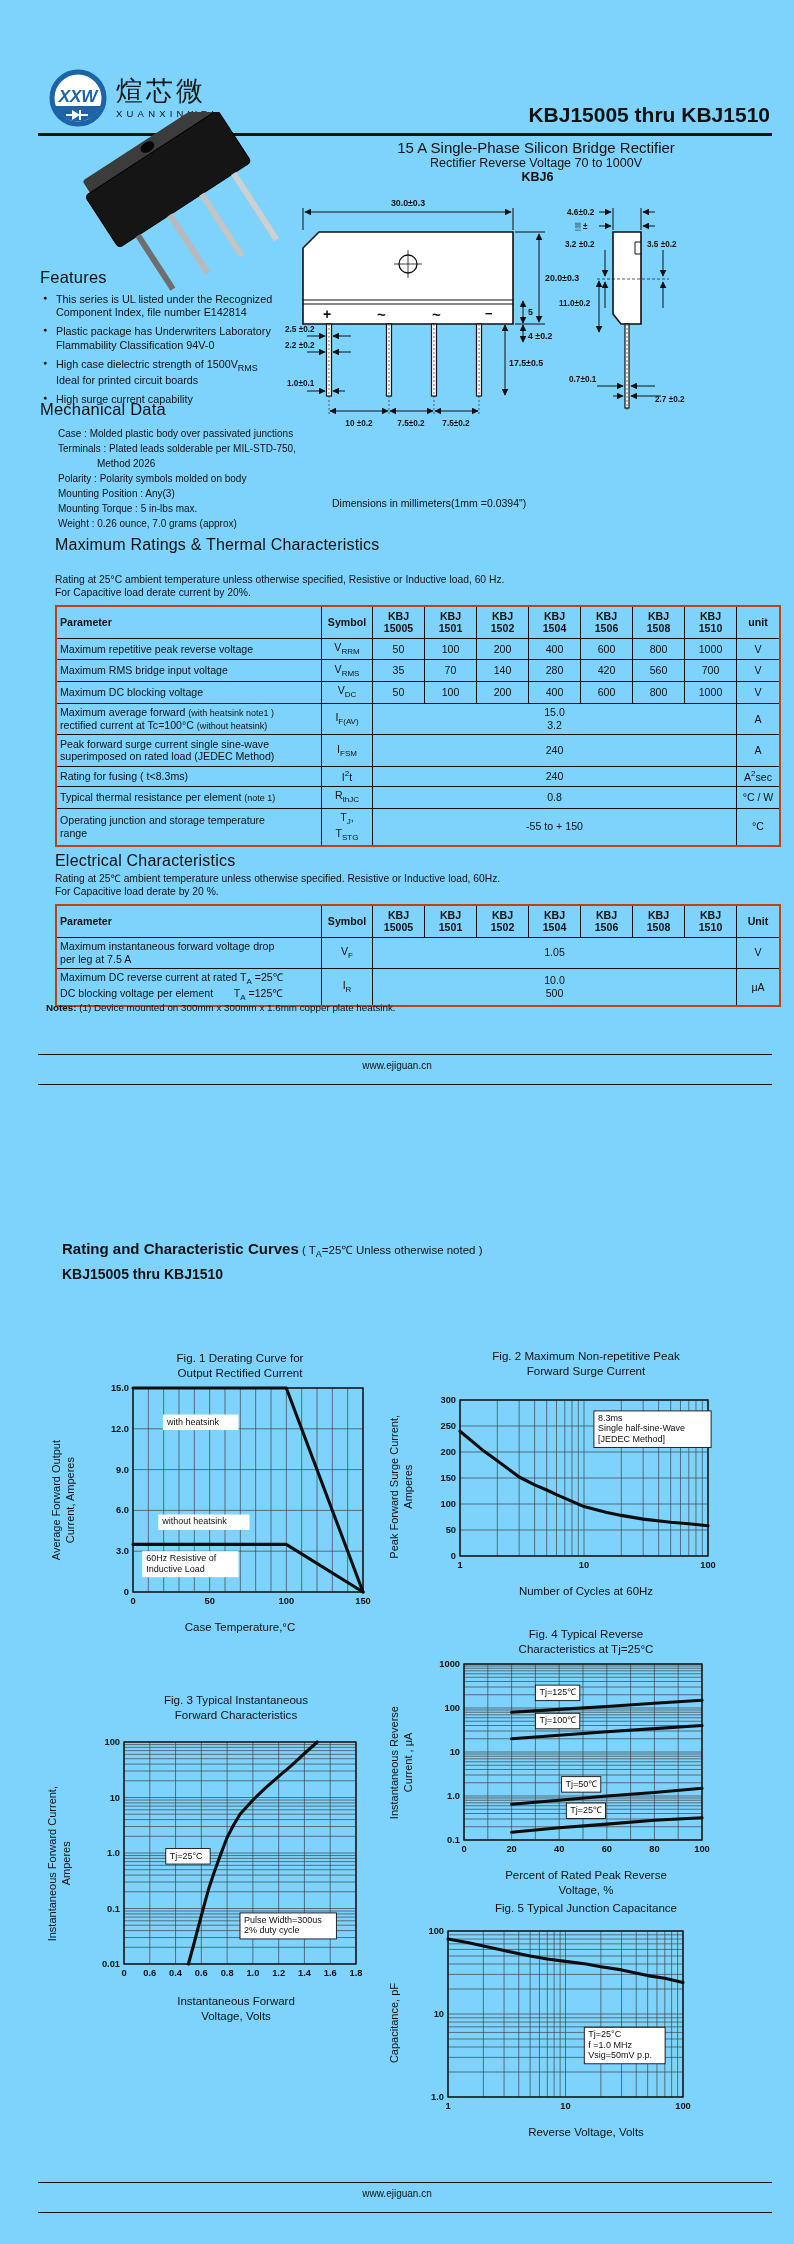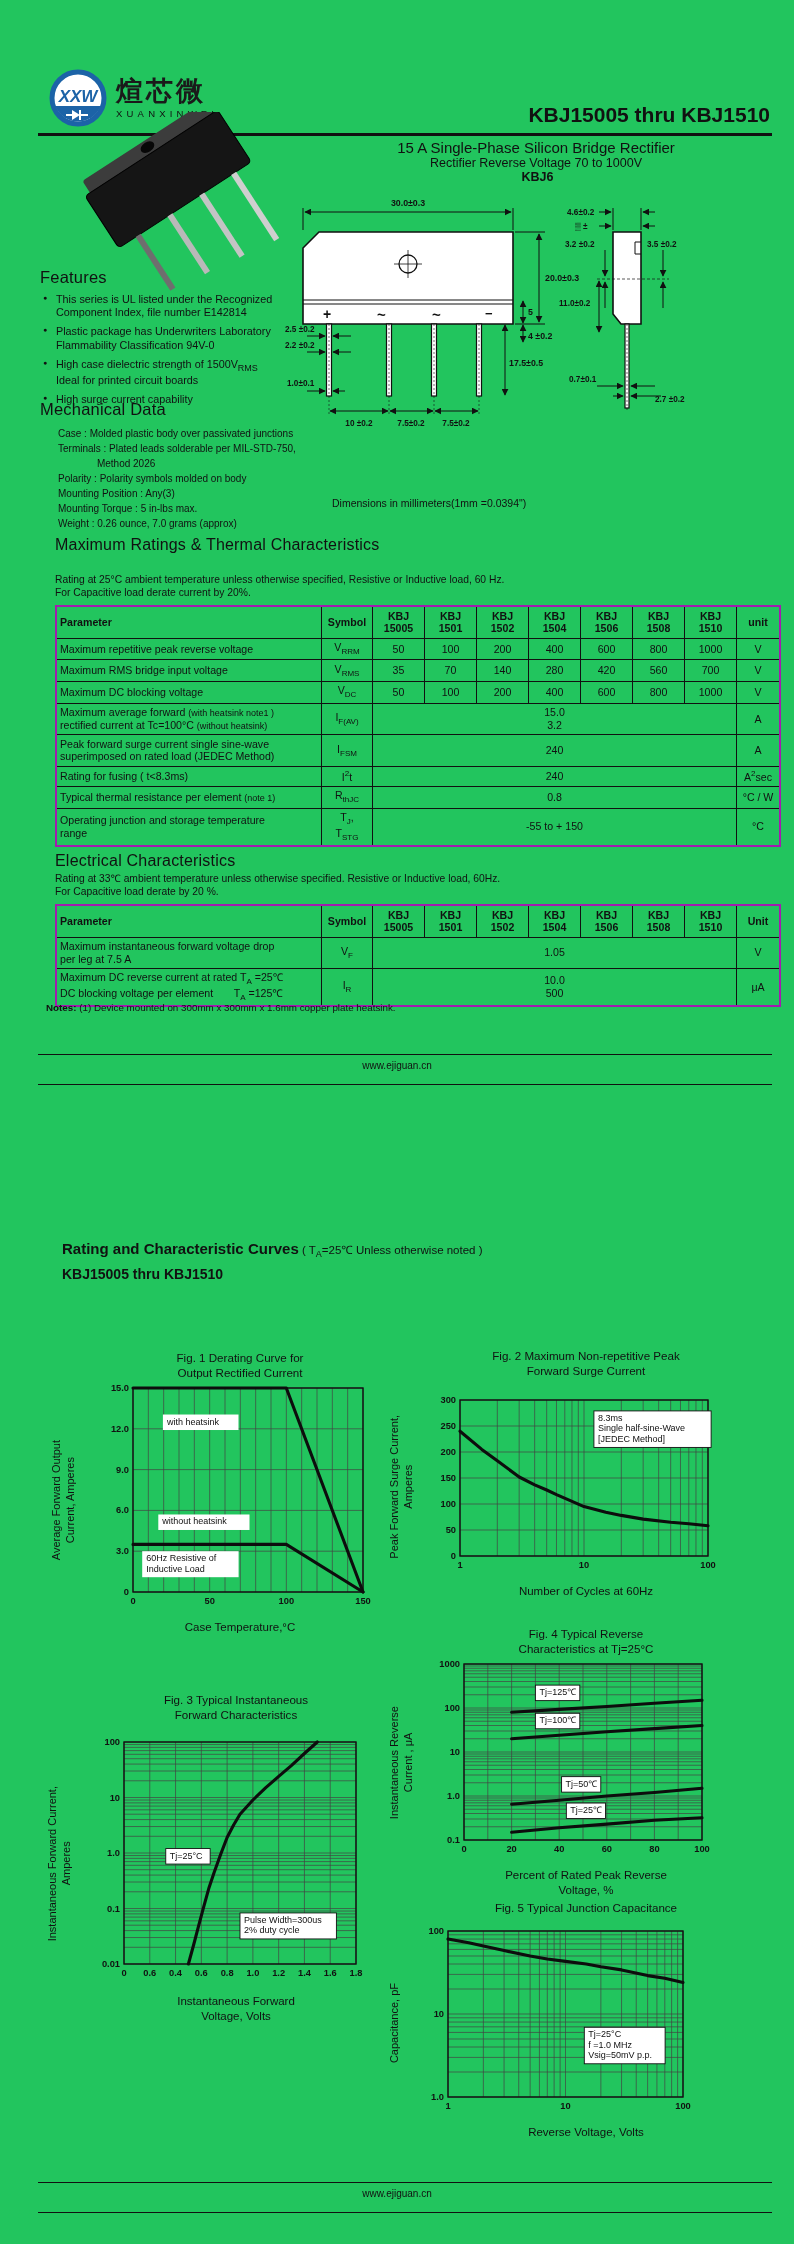--- a/index.html
+++ b/index.html
@@ -1,39 +1,39 @@
 <!DOCTYPE html>
 <html><head>
 <meta charset="utf-8">
 <style>
   html,body{margin:0;padding:0;background:#e8e8e8}
-  .page{position:relative;width:794px;height:2244px;margin:0 auto;background:#22c55e;
+  .page{position:relative;width:794px;height:2244px;margin:0 auto;background:#7dd3fc;
         font-family:"Liberation Sans",sans-serif;color:#111;overflow:hidden}
   .abs{position:absolute}
   svg{font-family:"Liberation Sans",sans-serif}
   
   .brand{display:flex;align-items:center;gap:8px}
-  .brand-cn{font-size:27px;font-weight:bold;letter-spacing:3px;color:#1a1a1a;line-height:1}
+  .brand-cn{font-size:27px;font-weight:normal;letter-spacing:3px;color:#1a1a1a;line-height:1}
   .brand-en{font-size:9.5px;letter-spacing:4.2px;color:#111;margin-top:3px}
   .part-title{font-size:21px;font-weight:bold;text-align:right}
   .hrule{background:#111;height:2.5px}
   .thinrule{background:#111;height:1.4px}
   .doc-title{font-size:15px;font-weight:normal;text-align:center}
   .doc-sub{font-size:12.5px;text-align:center}
   .pkg-name{font-size:12.5px;font-weight:bold;text-align:center}
   
   .sec-h{font-size:16.5px;font-weight:normal;letter-spacing:.2px}
   .sec-sub{font-size:10.3px;line-height:1.22}
   .feat-list{list-style:none;margin:6px 0 0 0;padding:0;width:258px}
   .feat-list li{position:relative;font-size:10.8px;line-height:1.22;margin:0 0 6px 16px;white-space:pre-line}
   .feat-list li::before{content:"●";position:absolute;left:-13px;top:1px;font-size:7px}
   .mech-lines{margin-top:7px;padding-left:18px;font-size:10px;line-height:1.5;width:300px}
   .dim-note{font-size:10.5px}
   
-  table.spec{border-collapse:collapse;margin-top:6px;border:2px solid #a21caf}
+  table.spec{border-collapse:collapse;margin-top:6px;border:2px solid #c2410c}
   table.spec th,table.spec td{border:1px solid #111;padding:2.5px 3px;font-size:10.6px;line-height:1.2;vertical-align:middle}
   table.spec th{white-space:pre-line;font-weight:bold;text-align:center}
   table.spec td.p{width:258px;text-align:left}
   table.spec td.sy,table.spec th.sy{width:44px;text-align:center}
   table.spec td.v,table.spec th.v{width:45px;text-align:center}
   table.spec td.u,table.spec th.u{width:36px;text-align:center}
   table.spec th.p{text-align:left;width:258px}
   table.spec sub{font-size:8px}
   table.spec sup{font-size:8px}
   table.spec small{font-size:9px}
@@ -306,21 +306,21 @@
             <td class="sy">T<sub>J</sub>,<br>T<sub>STG</sub></td>
             <td class="v" colspan="7">-55 to + 150</td>
             <td class="u">°C</td>
           </tr>
         </tbody>
       </table>
   </div>
 
   <div class="abs" style="left:55px;top:852px">
     <div class="sec-h" style="font-size:16px">Electrical Characteristics</div>
-    <div class="sec-sub" style="margin-top:3px">Rating at 33℃ ambient temperature unless otherwise specified. Resistive or Inductive load, 60Hz.</div>
+    <div class="sec-sub" style="margin-top:3px">Rating at 25℃ ambient temperature unless otherwise specified. Resistive or Inductive load, 60Hz.</div>
     <div class="sec-sub">For Capacitive load derate by 20 %.</div>
     <table class="spec" id="t-elec">
         <thead>
           <tr>
             <th class="p">Parameter</th>
             <th class="sy">Symbol</th>
             <th class="v">KBJ<br>15005</th>
             <th class="v">KBJ<br>1501</th>
             <th class="v">KBJ<br>1502</th>
             <th class="v">KBJ<br>1504</th>

